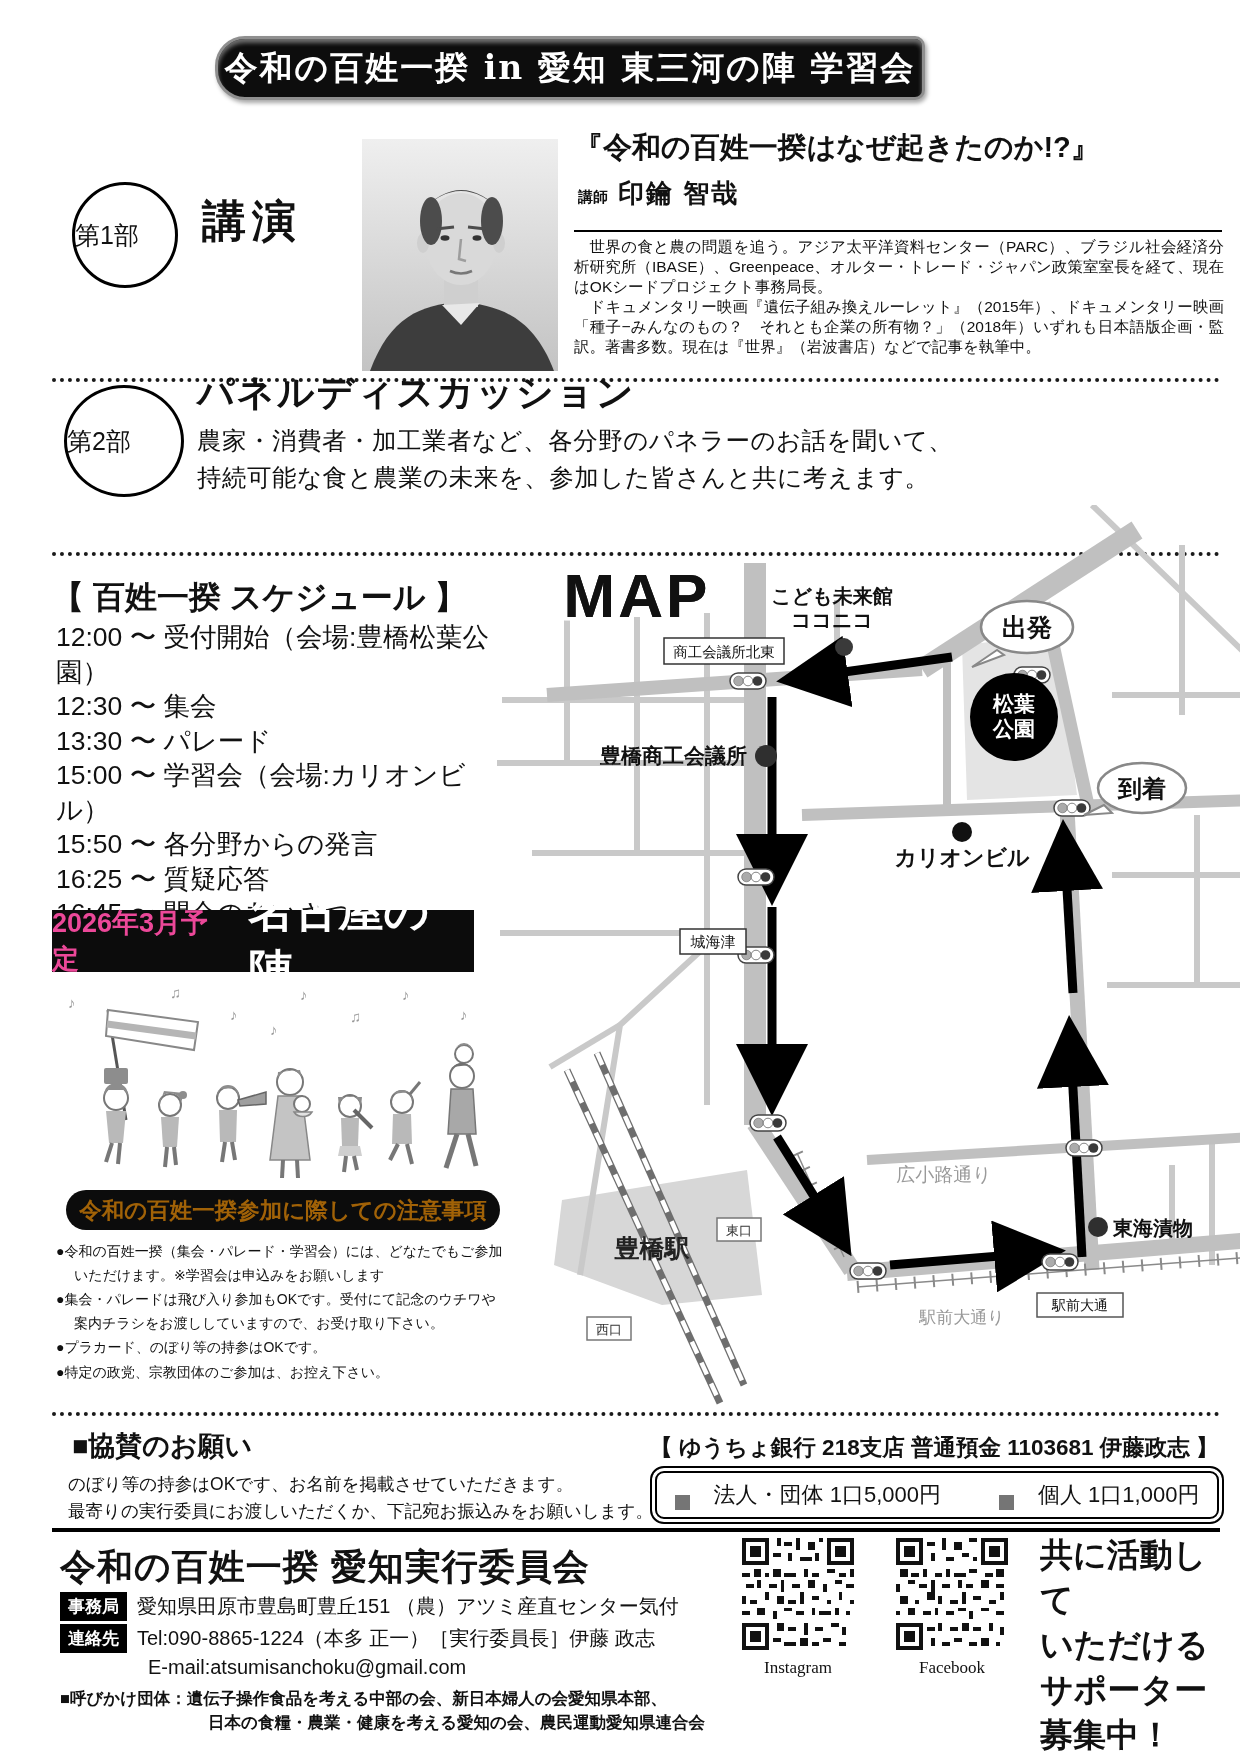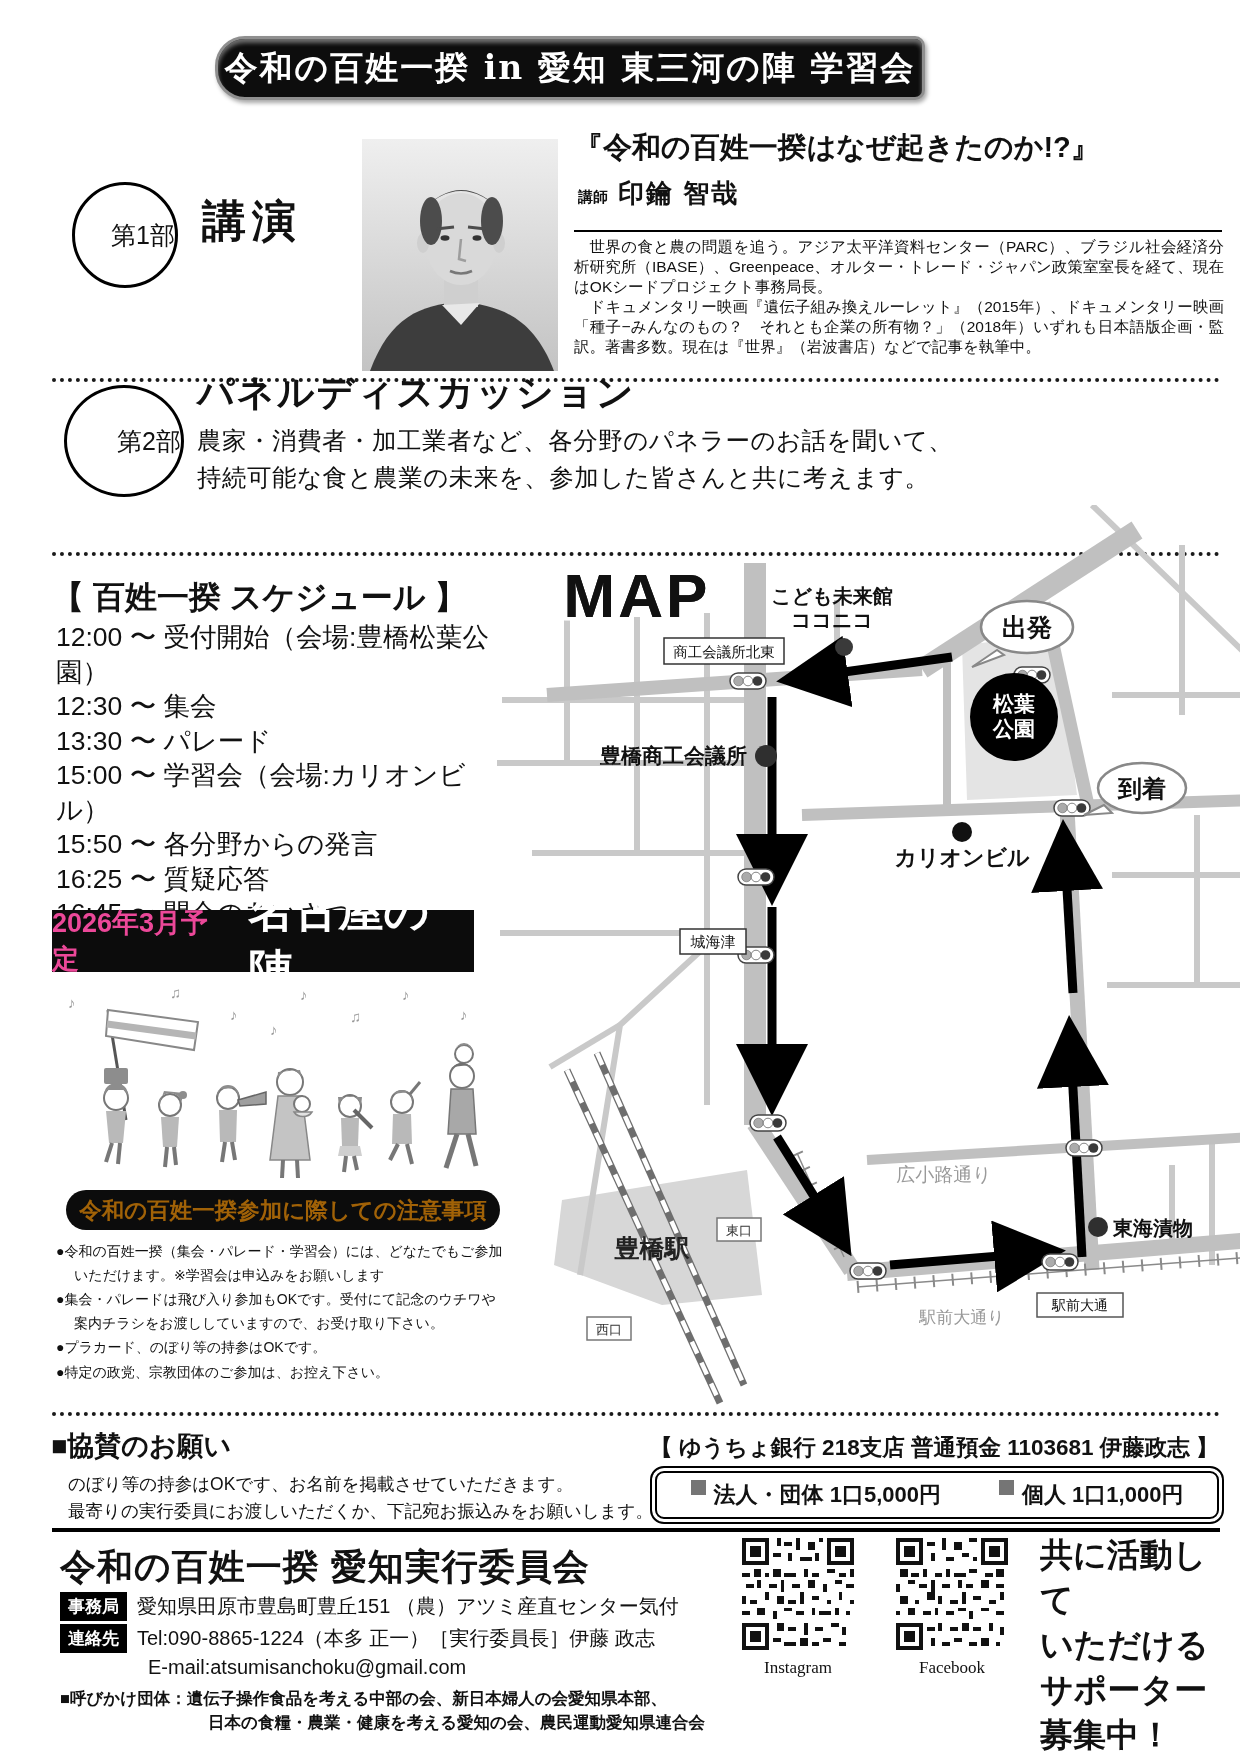--- a/index.html
+++ b/index.html
@@ -8,21 +8,21 @@
   .abs{position:absolute;}
   
   .title-banner{left:203px;top:36px;width:704px;height:58px;background:#0d0d0d;
     border:3px solid #8f8f8f;border-radius:30px 10px 10px 30px;
     box-shadow:inset 0 4px 4px rgba(255,255,255,.4), 2px 3px 4px rgba(0,0,0,.35);
     display:flex;align-items:center;justify-content:center;}
   .title-banner span{color:#fff;font-family:"DejaVu Serif","Liberation Serif",serif;
     font-size:33px;font-weight:bold;letter-spacing:2px;white-space:nowrap;}
   
   .badge-circle{border:3px solid #000;border-radius:50%;display:flex;align-items:center;
-    justify-content:flex-end;font-size:25px;background:#fff;}
+    justify-content:flex-start;font-size:25px;background:#fff;}
   .p1-badge{left:60px;top:182px;width:100px;height:100px;}
   .p2-badge{left:52px;top:385px;width:114px;height:106px;}
   .p1-heading{left:190px;top:192px;font-size:44px;font-weight:600;letter-spacing:6px;}
   .lecture-title{left:562px;top:128px;font-size:29px;font-weight:700;white-space:nowrap;}
   .lecturer-row{left:566px;top:176px;display:flex;align-items:baseline;gap:10px;}
   .lecturer-label{font-size:15px;font-weight:700;}
   .lecturer-name{font-size:26px;font-weight:800;letter-spacing:2px;}
   .lect-divider{left:562px;top:230px;width:648px;border-top:2.5px solid #000;}
   .bio{left:562px;top:237px;width:650px;font-size:15.5px;line-height:20px;text-align:justify;}
   .bio p{margin:0;text-indent:1em;}
@@ -46,28 +46,28 @@
   .illust{left:38px;top:980px;width:446px;height:200px;}
   
   .notice-pill{left:54px;top:1190px;width:434px;height:40px;border-radius:20px;background:#0c0c0c;
     display:flex;align-items:center;justify-content:center;}
   .notice-pill span{color:#a16207;font-size:22.5px;font-weight:800;white-space:nowrap;}
   .notes{left:44px;top:1240px;width:452px;font-size:14px;line-height:23.5px;}
   .notes div{padding-left:18px;text-indent:-18px;margin-bottom:1px;}
   
   .map-box{left:480px;top:505px;width:760px;height:900px;}
   
-  .sp-heading{left:39px;top:1428px;font-size:27px;font-weight:800;}
+  .sp-heading{left:60px;top:1428px;font-size:27px;font-weight:800;}
   .sp-line1{left:56px;top:1472px;font-size:17.5px;}
   .sp-line2{left:56px;top:1499px;font-size:17.5px;}
   .bank-line{left:638px;top:1432px;font-size:22.5px;font-weight:800;white-space:nowrap;}
   .fee-box{left:638px;top:1466px;width:570px;height:54px;border:2.5px solid #000;border-radius:14px;
     box-shadow:inset 0 0 0 3px #fff, inset 0 0 0 5px #000;
     display:flex;align-items:center;justify-content:center;gap:58px;}
-  .fee-item{display:flex;align-items:flex-start;gap:8px;font-size:22px;font-weight:700;}
+  .fee-item{display:flex;align-items:flex-end;gap:24px;font-size:22px;font-weight:400;}
   .fee-sq{width:15px;height:15px;background:#757575;display:inline-block;}
   .thick-rule{left:40px;top:1528px;width:1168px;height:4px;background:#000;}
   
   .org-name{left:48px;top:1543px;font-size:36px;font-weight:900;letter-spacing:1px;}
   .foot-row{display:flex;align-items:center;gap:10px;}
   .office-row{left:48px;top:1592px;}
   .contact-row{left:48px;top:1624px;}
   .blabel{background:#000;color:#fff;font-size:17px;font-weight:700;padding:3px 8px;white-space:nowrap;}
   .fvalue{font-size:20px;white-space:nowrap;}
   .email-line{left:136px;top:1656px;font-size:20px;}

